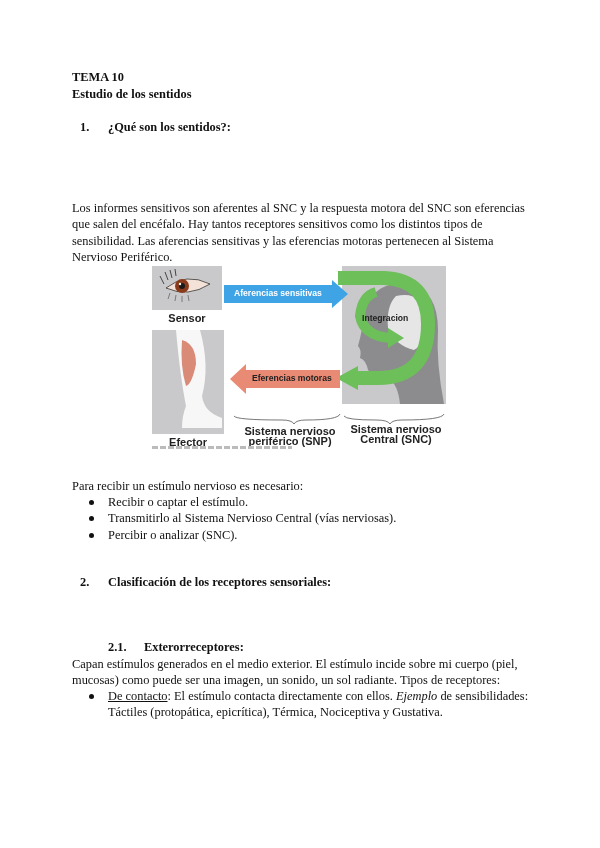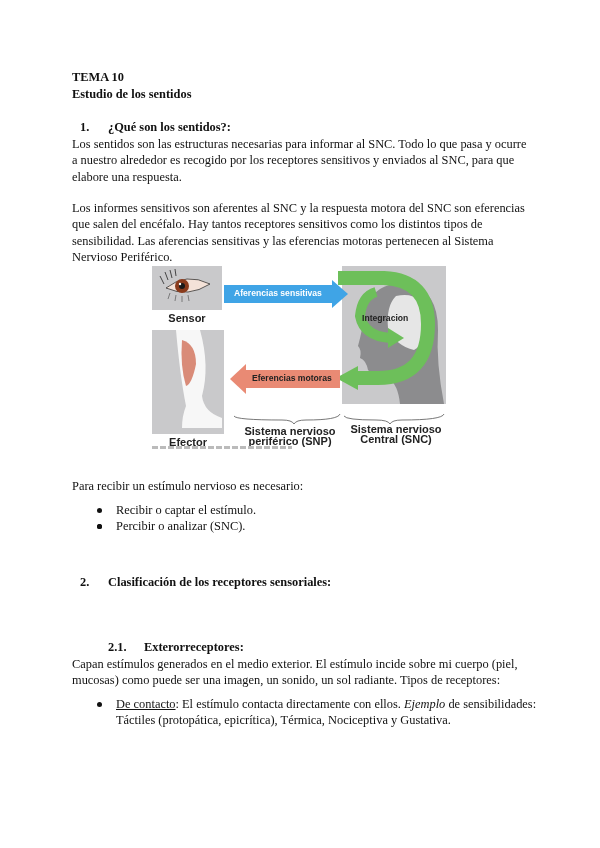--- a/index.html
+++ b/index.html
@@ -2,21 +2,21 @@
 <html><head>
 <meta charset="utf-8">
 <style>
   html, body { margin: 0; padding: 0; background: #ffffff; }
   body { width: 600px; height: 848px; position: relative; overflow: hidden;
          font-family: "Liberation Serif", "DejaVu Serif", serif; color: #111; }
   .page { position: absolute; left: 0; top: 0; width: 577px; height: 848px; }
   .txt { position: absolute; left: 72px; width: 460px; font-size: 12.4px; line-height: 16.4px; }
   .h1 { position: absolute; font-weight: bold; font-size: 12.4px; }
   .num { position: absolute; font-weight: bold; font-size: 12.4px; }
-  ul.bul { position: absolute; left: 72px; margin: 8px; padding: 0; list-style: none; font-size: 12.4px; line-height: 16.4px; width: 470px; }
+  ul.bul { position: absolute; left: 72px; margin: 0; padding: 0; list-style: none; font-size: 12.4px; line-height: 16.4px; width: 470px; }
   ul.bul li { position: relative; padding-left: 36px; }
   ul.bul li .dot { position: absolute; left: 17px; top: 6px; width: 5px; height: 5px; border-radius: 50%; background: #111; }
   u { text-decoration: underline; }
   i { font-style: italic; }
 
   
   .fig { position: absolute; left: 152px; top: 266px; width: 296px; height: 190px; }
   .fig svg { position: absolute; left: 0; top: 0; }
   .fig .lbl { position: absolute; font-family: "Liberation Sans", "DejaVu Sans", sans-serif; font-weight: bold; font-size: 11px; color: #222; text-align: center; }
   .fig .arrow-lbl { position: absolute; font-family: "Liberation Sans", "DejaVu Sans", sans-serif; font-weight: bold; font-size: 8.6px; }
@@ -26,21 +26,20 @@
 </head>
 <body>
 
 <div class="page">
 
   <div class="h1" style="left:72px; top:70px;">TEMA 10</div>
   <div class="h1" style="left:72px; top:87px;">Estudio de los sentidos</div>
 
   <div class="num" style="left:80px; top:120px;">1.</div>
   <div class="h1" style="left:108px; top:120px;">¿Qué son los sentidos?:</div>
-  <div class="txt" style="top:136px;">Los sentidos son las estructuras necesarias para informar al SNC. Todo lo que pasa y ocurre a nuestro alrededor es recogido por los receptores sensitivos y enviados al SNC, para que elabore una respuesta.</div>
   <div class="txt" style="top:200px;">Los informes sensitivos son aferentes al SNC y la respuesta motora del SNC son eferencias que salen del encéfalo. Hay tantos receptores sensitivos como los distintos tipos de sensibilidad. Las aferencias sensitivas y las eferencias motoras pertenecen al Sistema Nervioso Periférico.</div>
 
   <div class="margin-mark"></div>
 
   <div class="fig">
     <svg width="296" height="190" viewBox="0 0 296 190">
 
       <rect x="0" y="0" width="70" height="44" fill="#c9c9cb"></rect>
       <g>
         <path d="M14 22 Q34 6 58 18 Q36 32 14 22 Z" fill="#f4e2d8" stroke="#333" stroke-width="0.8"></path>
@@ -96,21 +95,21 @@
     <div class="lbl" style="left:192px; top:158px; width:104px; line-height:10px;">
       <div>Sistema nervioso</div>
       <div>Central (SNC)</div>
     </div>
     <div class="copy"></div>
   </div>
 
   <div class="txt" style="top:478px;">Para recibir un estímulo nervioso es necesario:</div>
   <ul class="bul" style="top:494px;">
     <li><span class="dot"></span><span>Recibir o captar el estímulo.</span></li>
-    <li><span class="dot"></span></li>
+    <li><span class="dot"></span><span>Transmitirlo al Sistema Nervioso Central (vías nerviosas).</span></li>
     <li><span class="dot"></span><span>Percibir o analizar (SNC).</span></li>
   </ul>
 
   <div class="num" style="left:80px; top:575px;">2.</div>
   <div class="h1" style="left:108px; top:575px;">Clasificación de los receptores sensoriales:</div>
 
   <div class="num" style="left:108px; top:640px;">2.1.</div>
   <div class="h1" style="left:144px; top:640px;">Exterorreceptores:</div>
   <div class="txt" style="top:656px;">Capan estímulos generados en el medio exterior. El estímulo incide sobre mi cuerpo (piel, mucosas) como puede ser una imagen, un sonido, un sol radiante. Tipos de receptores:</div>
   <ul class="bul" style="top:688px;">

